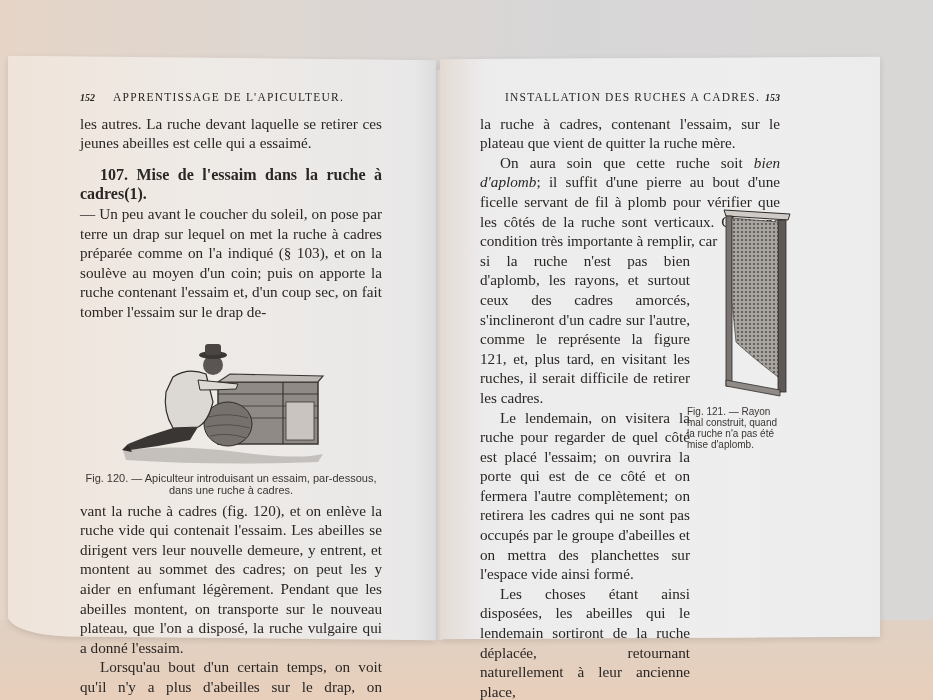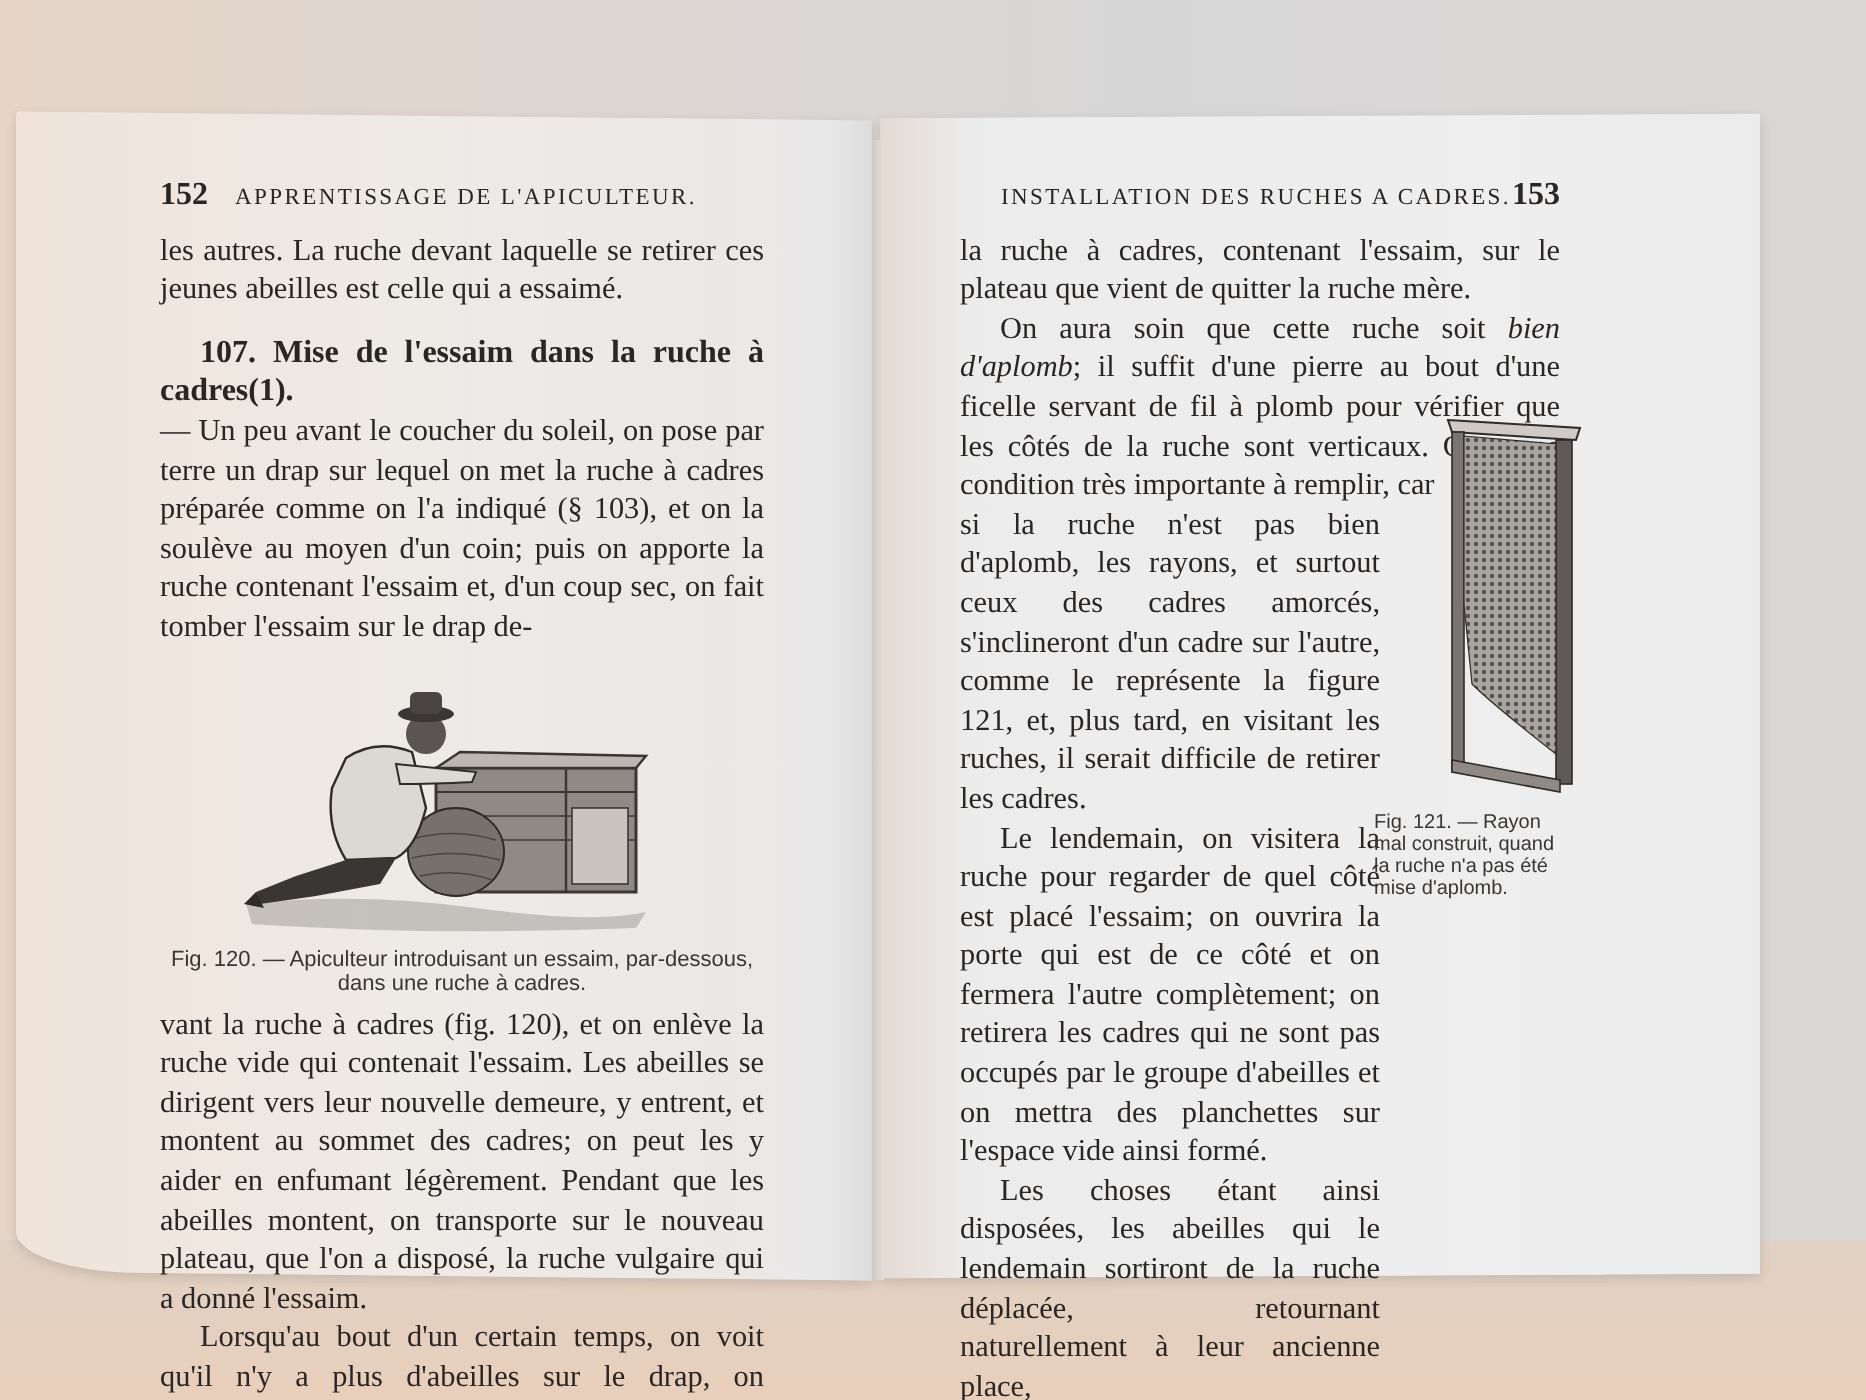--- a/index.html
+++ b/index.html
@@ -33,21 +33,21 @@
       background: linear-gradient(90deg, #cfc8c3, #e6ded8);
     }
     .content { position: absolute; font-size: 15.2px; line-height: 19.6px; text-align: justify; }
     .left-content { left: 80px; top: 88px; width: 302px; }
     .right-content { left: 480px; top: 88px; width: 300px; }
 
     .running-head {
       display: flex; justify-content: space-between; align-items: baseline;
       font-size: 11.5px; letter-spacing: 1.2px; margin-bottom: 6px;
     }
-    .pg-num { font-weight: bold; font-size: 16px; letter-spacing: 0; }
+    .pg-num { font-weight: bold; font-size: 10px; letter-spacing: 0; font-style: italic; }
     p { margin: 0; }
     .indent { text-indent: 20px; }
     .section-title { font-weight: bold; font-size: 16px; margin-top: 12px; text-indent: 20px; }
     .section-title .num { font-weight: bold; }
 
     .figure-left {
       position: relative; width: 302px; height: 175px; margin-top: 4px;
     }
     .figure-left svg { position: absolute; left: 38px; top: 6px; }
     .caption {

